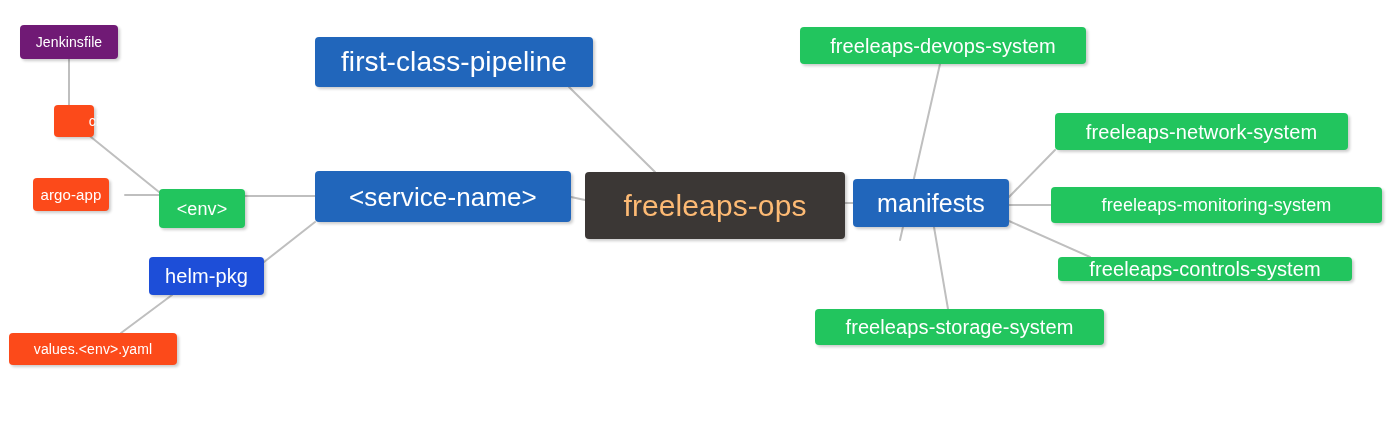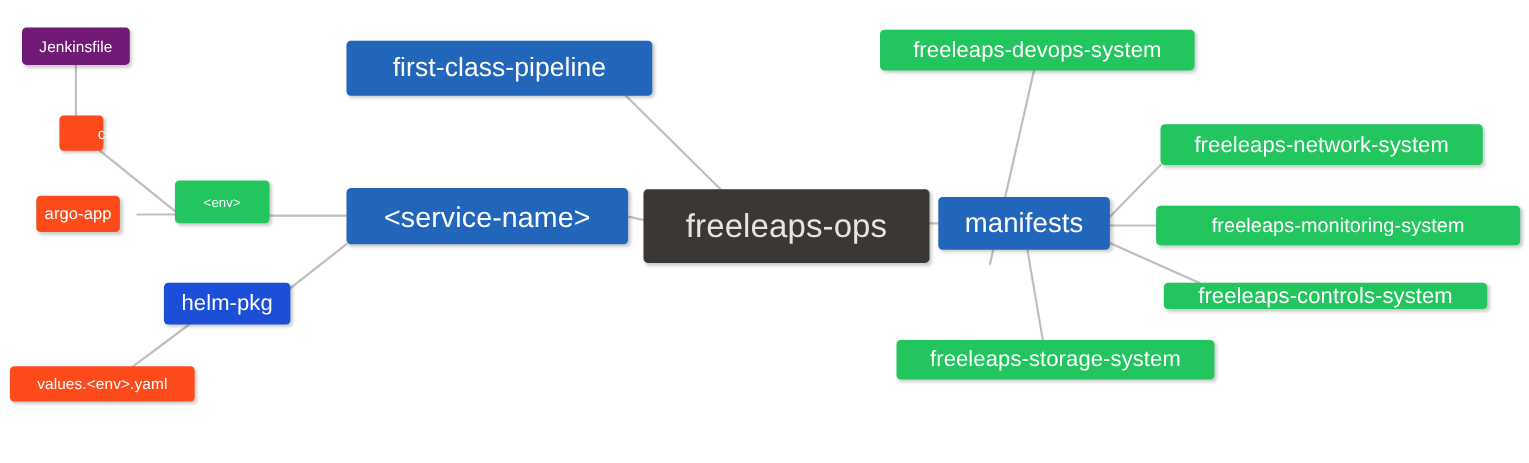--- a/index.html
+++ b/index.html
@@ -62,36 +62,36 @@
   <div id="node-layer">
       <div class="node" style="left: 20px; top: 25px; width: 98px; height: 34px; background: #701a75; color: rgb(255, 255, 255); font-size: 14px;">
         <span>Jenkinsfile</span>
       </div>
       <div class="node" style="left: 54px; top: 105px; width: 32px; height: 32px; background: rgb(252, 74, 26); color: rgb(255, 255, 255); font-size: 14px; padding-left: 40px;">
         <span>ci</span>
       </div>
       <div class="node" style="left: 33px; top: 178px; width: 76px; height: 33px; background: rgb(252, 74, 26); color: rgb(255, 255, 255); font-size: 15px;">
         <span>argo-app</span>
       </div>
-      <div class="node" style="left: 159px; top: 164px; width: 86px; height: 39px; background: rgb(34, 197, 94); color: rgb(255, 255, 255); font-size: 12px;">
+      <div class="node" style="left: 159px; top: 189px; width: 86px; height: 39px; background: rgb(34, 197, 94); color: rgb(255, 255, 255); font-size: 18px;">
         <span>&lt;env&gt;</span>
       </div>
       <div class="node" style="left: 315px; top: 171px; width: 256px; height: 51px; background: rgb(33, 102, 187); color: rgb(255, 255, 255); font-size: 26px;">
         <span>&lt;service-name&gt;</span>
       </div>
-      <div class="node" style="left: 315px; top: 37px; width: 278px; height: 50px; background: rgb(33, 102, 187); color: rgb(255, 255, 255); font-size: 24px;">
+      <div class="node" style="left: 315px; top: 37px; width: 278px; height: 50px; background: rgb(33, 102, 187); color: rgb(255, 255, 255); font-size: 28px;">
         <span>first-class-pipeline</span>
       </div>
       <div class="node" style="left: 149px; top: 257px; width: 115px; height: 38px; background: #1d4ed8; color: rgb(255, 255, 255); font-size: 20px;">
         <span>helm-pkg</span>
       </div>
       <div class="node" style="left: 9px; top: 333px; width: 168px; height: 32px; background: rgb(252, 74, 26); color: rgb(255, 255, 255); font-size: 14px;">
         <span>values.&lt;env&gt;.yaml</span>
       </div>
-      <div class="node" style="left: 585px; top: 172px; width: 260px; height: 67px; background: rgb(59, 55, 53); color: #e5e5e5; font-size: 30px;">
+      <div class="node" style="left: 585px; top: 172px; width: 260px; height: 67px; background: rgb(59, 55, 53); color: #fdba74; font-size: 30px;">
         <span>freeleaps-ops</span>
       </div>
       <div class="node" style="left: 853px; top: 179px; width: 156px; height: 48px; background: rgb(33, 102, 187); color: rgb(255, 255, 255); font-size: 25px;">
         <span>manifests</span>
       </div>
       <div class="node" style="left: 800px; top: 27px; width: 286px; height: 37px; background: rgb(34, 197, 94); color: rgb(255, 255, 255); font-size: 20px;">
         <span>freeleaps-devops-system</span>
       </div>
       <div class="node" style="left: 1055px; top: 113px; width: 293px; height: 37px; background: rgb(34, 197, 94); color: rgb(255, 255, 255); font-size: 20px;">
         <span>freeleaps-network-system</span>

